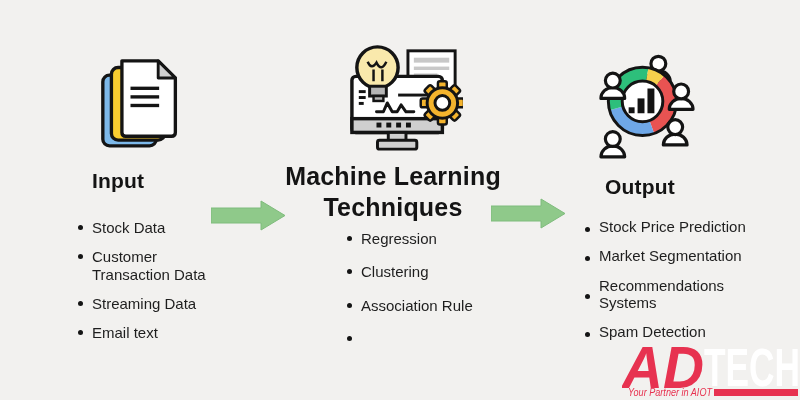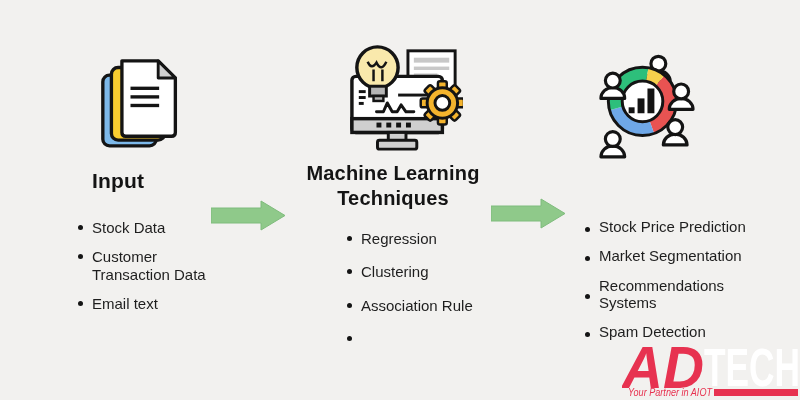--- a/index.html
+++ b/index.html
@@ -4,21 +4,21 @@
 <style>
   * { margin:0; padding:0; box-sizing:border-box; }
   html,body { width:800px; height:400px; }
   .canvas {
     position:relative; width:800px; height:400px;
     background:#f2f1ef; overflow:hidden;
     font-family:"Liberation Sans", sans-serif; color:#1e1e1e;
   }
   .abs { position:absolute; }
   .col-title { font-size:21px; font-weight:bold; color:#141414; letter-spacing:0.2px; }
-  .col-title.center { font-size:20px; line-height:1.25; text-align:center; }
+  .col-title.center { font-size:25px; line-height:1.25; text-align:center; }
   ul.blist { list-style:none; }
   .item { display:flex; align-items:flex-start; gap:9px; }
   .dot { width:5px; height:5px; border-radius:50%; background:#141414; flex:0 0 auto; margin-top:6px; }
   .item-text { font-size:15px; line-height:1.15; color:#1e1e1e; }
   #input-list .item  { margin-bottom:12px; }
   #ml-list .item     { margin-bottom:16px; }
   #output-list .item { margin-bottom:12px;align-items:center; }
   #input-icon  { left:99px;  top:58px;  width:84px;  }
   #input-title { left:92px;  top:169px;text-align:right; }
   #input-list  { left:78px;  top:219px; width:132px; }
@@ -53,20 +53,24 @@
     <li class="item">
         <span class="dot"></span>
         <span class="item-text">Stock Data</span>
       </li>
     <li class="item">
         <span class="dot"></span>
         <span class="item-text">Customer Transaction Data</span>
       </li>
     <li class="item">
         <span class="dot"></span>
+        <span class="item-text">Streaming Data</span>
+      </li>
+    <li class="item">
+        <span class="dot"></span>
         <span class="item-text">Email text</span>
       </li>
   </ul>
 
   <svg id="arrow-1" class="abs" width="76" height="38" viewBox="0 0 76 38" aria-hidden="true">
     <polygon points="0,12 50,12 50,5 74,19.5 50,34 50,27 0,27" fill="#8fc98a" stroke="#7fbc7c" stroke-width="1"></polygon>
   </svg>
 
   <svg id="ml-icon" class="abs" viewBox="0 0 118 112" aria-hidden="true">
 
@@ -158,20 +162,21 @@
     <g transform="translate(21,96)">
       <path d="M-12 26 a12 11 0 0 1 24 0 z" fill="#ffffff" stroke="#141414" stroke-width="3.2" stroke-linejoin="round"></path>
       <circle cx="0" cy="8" r="7.5" fill="#ffffff" stroke="#141414" stroke-width="3.2"></circle>
     </g>
     <g transform="translate(84,84)">
       <path d="M-12 26 a12 11 0 0 1 24 0 z" fill="#ffffff" stroke="#141414" stroke-width="3.2" stroke-linejoin="round"></path>
       <circle cx="0" cy="8" r="7.5" fill="#ffffff" stroke="#141414" stroke-width="3.2"></circle>
     </g>
   </svg>
 
+  <h2 id="output-title" class="abs col-title">Output</h2>
 
   <ul id="output-list" class="abs blist">
     <li class="item">
         <span class="dot"></span>
         <span class="item-text">Stock Price Prediction</span>
       </li>
     <li class="item">
         <span class="dot"></span>
         <span class="item-text">Market Segmentation</span>
       </li>

